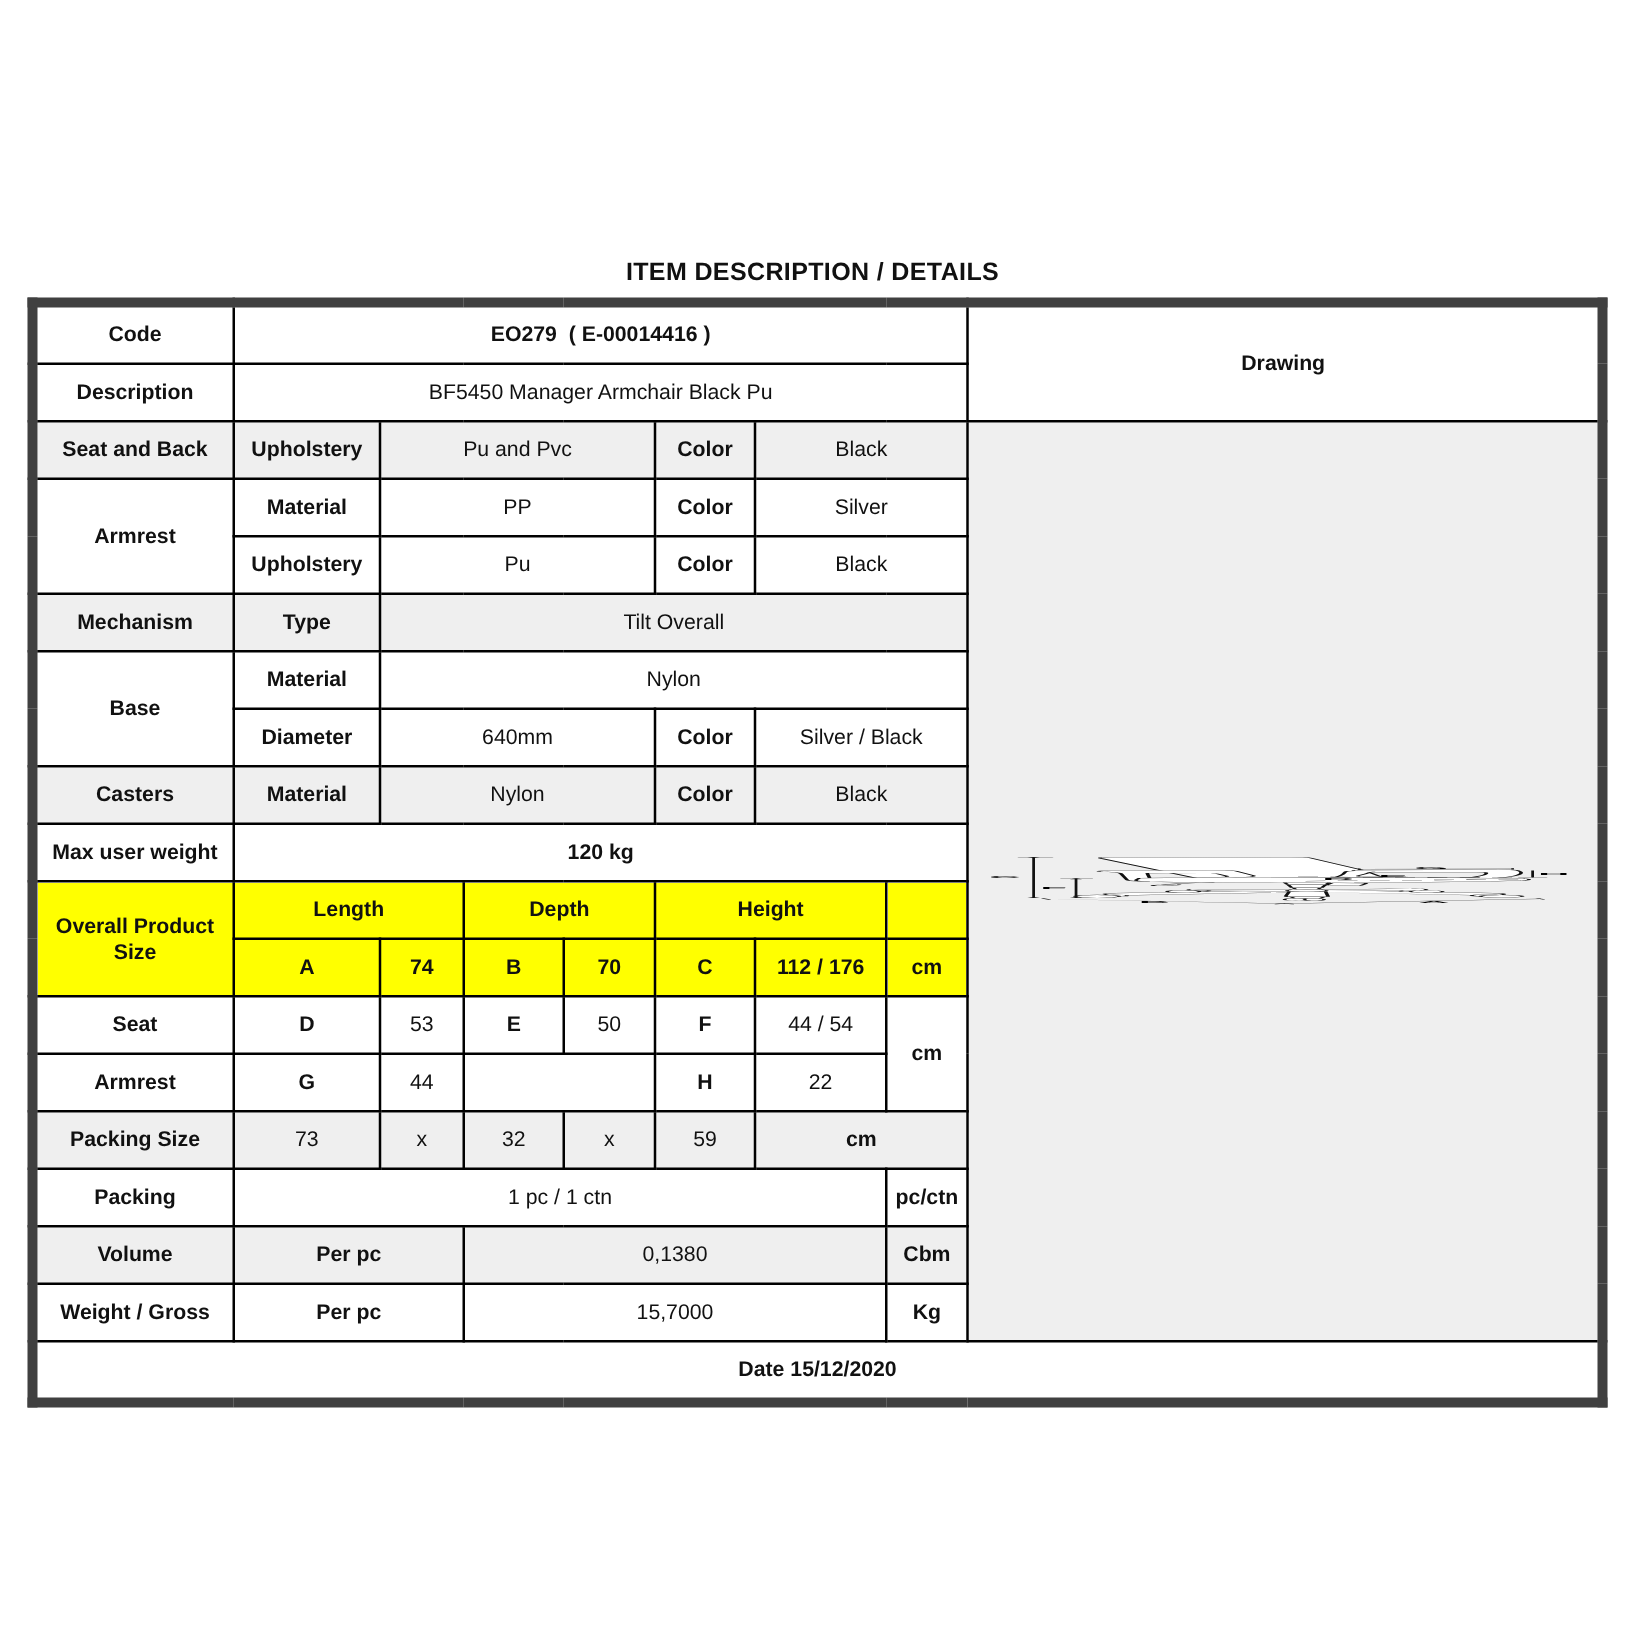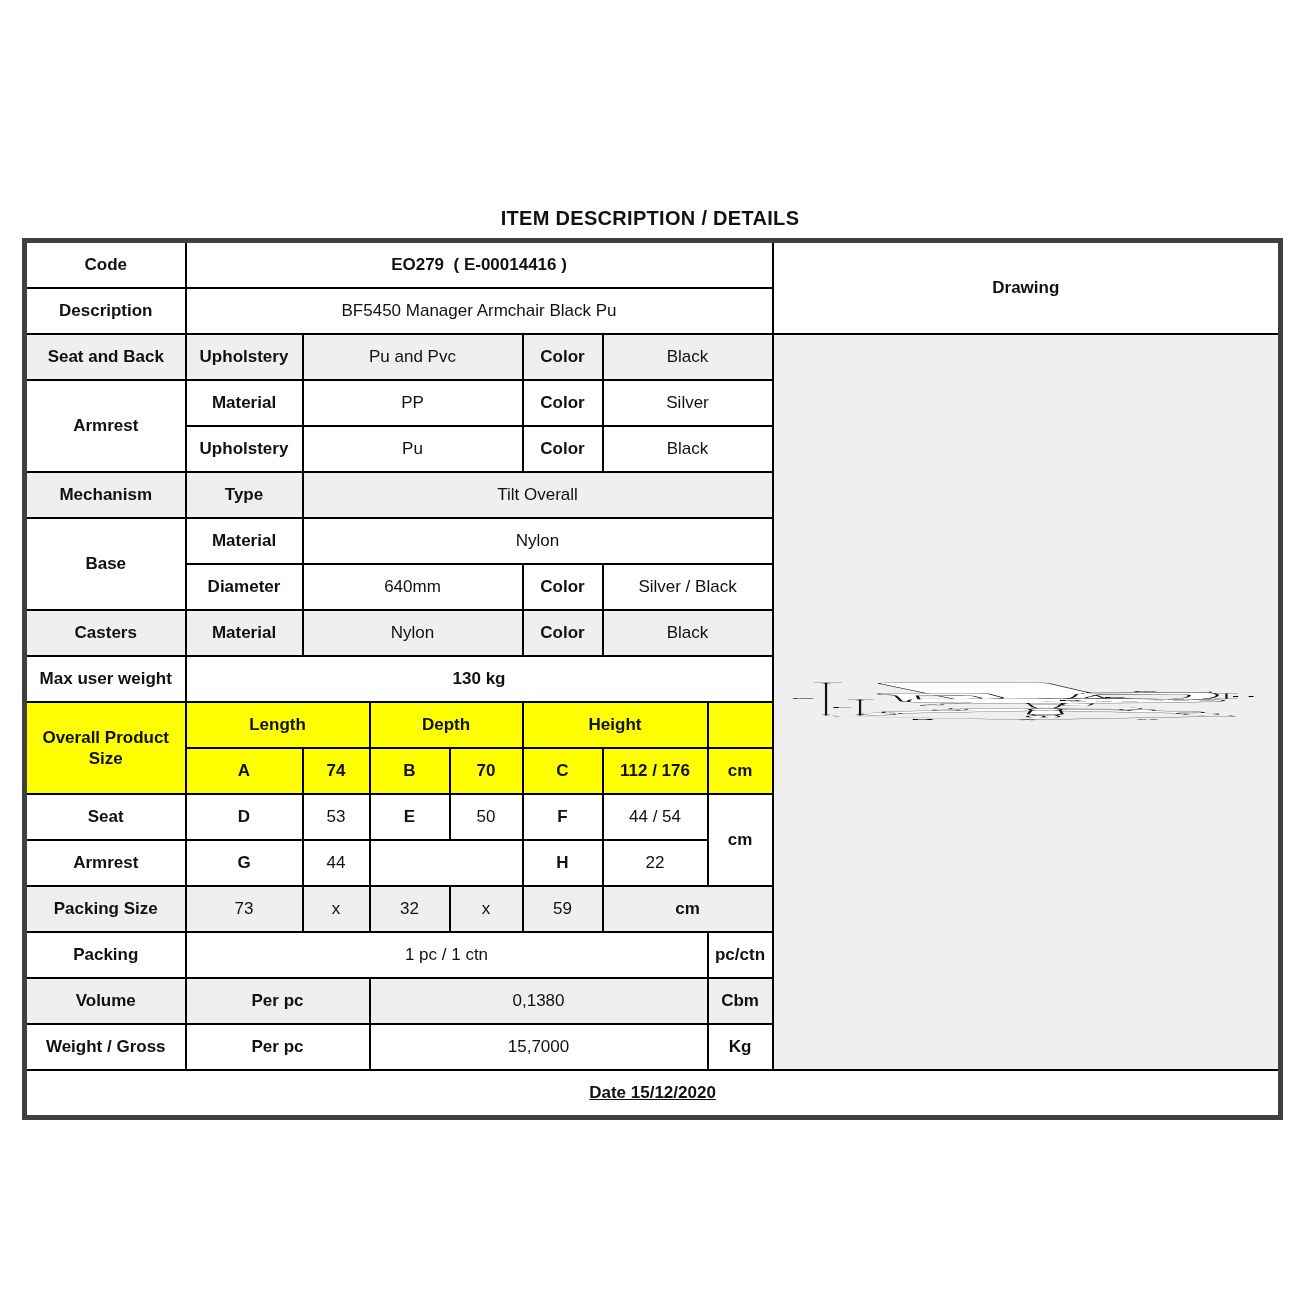--- a/index.html
+++ b/index.html
@@ -1,36 +1,36 @@
 <!DOCTYPE html>
 <html><head>
 <meta charset="utf-8">
 <style>
   html,body{margin:0;padding:0;background:#fff;}
   .page{position:relative;width:1300px;height:1288px;background:#fff;
         font-family:"Liberation Sans",sans-serif;color:#111;}
   .sheet-title{position:absolute;top:207px;left:22px;width:1256px;text-align:center;
         font-weight:bold;font-size:20px;letter-spacing:.3px;}
   table.spec{position:absolute;left:22px;top:238px;width:1256px;
-        border-collapse:collapse;table-layout:fixed;border:5px solid #404040;}
+        border-collapse:collapse;table-layout:fixed;border:8px solid #404040;}
   table.spec td{border:2px solid #000;height:44px;padding:0;text-align:center;
         font-size:17px;vertical-align:middle;background:#fff;overflow:hidden;}
   td.lbl{text-align:left;padding:0 5px;font-weight:bold;font-size:16px;}
   td.sub{text-align:left;padding:0 5px;font-weight:bold;font-size:15px;}
   td.b{font-weight:bold;}
   td.pre{white-space:pre;}
   td.unit{text-align:left;padding:0 4px;font-weight:bold;font-size:15px;}
   td.unitcm{text-align:left;padding:0 10px;font-weight:bold;font-size:16px;}
   tr.shade td{background:#efefef;text-align:center;}
   tr.yellow td{background:#ffff00;}
   td.ctr{text-align:center;font-weight:bold;font-size:15px;line-height:1.25;padding:0 10px;}
   td.nb{border-left:none;border-right:none;}
   td.dhead{background:#fff;font-weight:bold;font-size:19px;vertical-align:middle;}
   td.dcell{background:#fff;padding:0;vertical-align:top;}
-  td.daterow{height:41px;font-weight:bold;font-size:17px;background:#fff;text-decoration:underline;}
+  td.daterow{height:41px;font-weight:bold;font-size:17px;background:#fff;}
   .dcell svg{display:block;width:100%;height:100%;}
 </style>
 </head>
 <body>
 
 <div class="page">
   <div class="sheet-title">ITEM DESCRIPTION / DETAILS</div>
 
   <table class="spec">
     <colgroup>
@@ -179,21 +179,21 @@
     <tr class="shade">
       <td class="lbl">Casters</td>
       <td class="sub">Material</td>
       <td colspan="3">Nylon</td>
       <td class="sub">Color</td>
       <td colspan="2">Black</td>
     </tr>
 
     <tr>
       <td class="lbl">Max user weight</td>
-      <td colspan="7" class="b">130 kg</td>
+      <td colspan="7" class="b">120 kg</td>
     </tr>
 
     <tr class="yellow">
       <td rowspan="2" class="ctr">Overall Product Size</td>
       <td colspan="2" class="b">Length</td>
       <td colspan="2" class="b">Depth</td>
       <td colspan="2" class="b">Height</td>
       <td></td>
     </tr>
 

